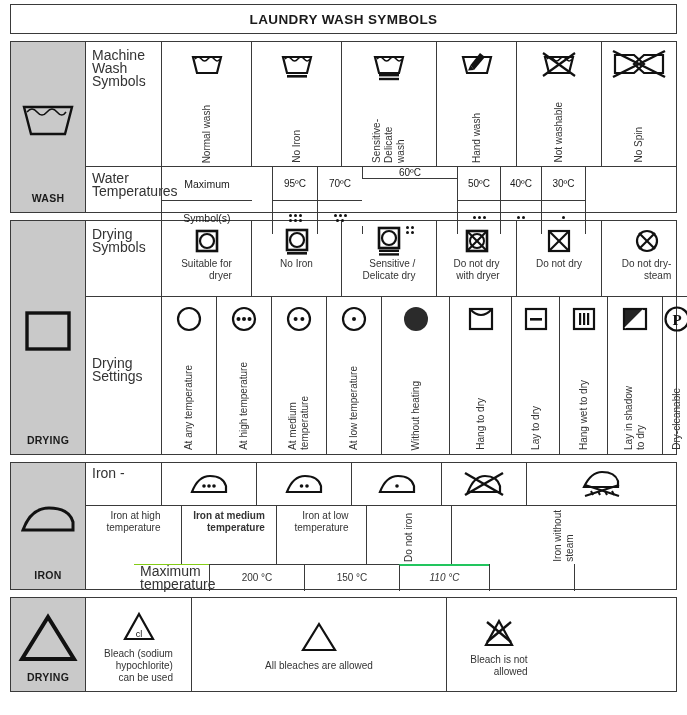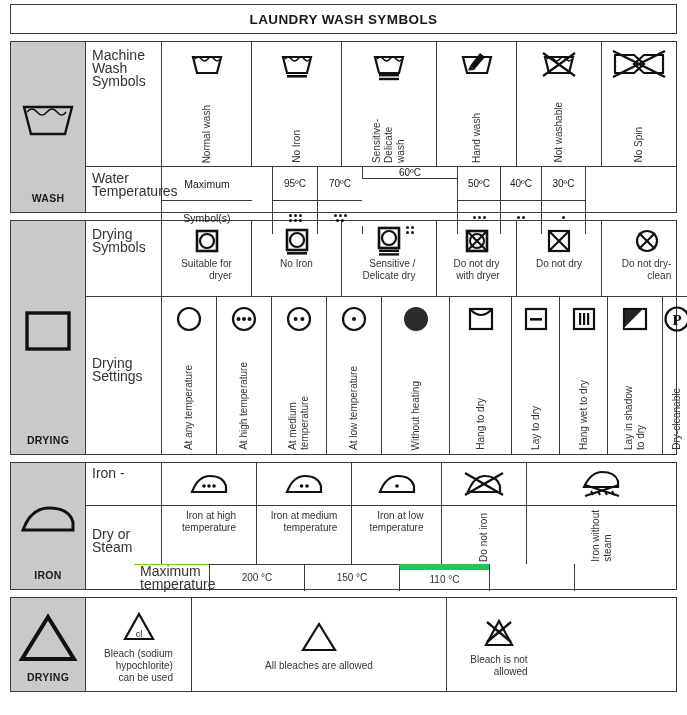--- a/index.html
+++ b/index.html
@@ -405,21 +405,21 @@
 
         <div class="cell" style="flex:1">
           <div class="sym">
             <svg width="26" height="24" viewBox="0 0 26 24">
               <circle cx="13" cy="12" r="10" fill="none" stroke="#111" stroke-width="2.2"></circle>
               <path d="M5 4 L21 20" stroke="#111" stroke-width="2.2"></path>
               <path d="M21 4 L5 20" stroke="#111" stroke-width="2.2"></path>
             </svg>
           </div>
           <div class="cap" style="white-space:pre-line;padding-top:2px;">Do not dry-
-clean</div>
+steam</div>
         </div>
       </div>
 
       <div class="row rowline" id="dry-bot">
         <div class="rowlbl" style="white-space:pre-line;padding-top:60px;">Drying
 Settings</div>
 
         <div class="cell" style="width:55px">
           <div class="sym">
             <svg width="26" height="26" viewBox="0 0 26 26">
@@ -605,27 +605,26 @@
               <path d="M5 17 L39 17 L39 11 Q36 2 23 2 Q12 2 5 17 Z" fill="none" stroke="#111" stroke-width="2.2"></path>
               <path d="M12 21 L14 25 M19 21 L21 25 M26 21 L28 25 M33 21 L35 25" stroke="#111" stroke-width="2"></path>
               <path d="M6 15 L40 26" stroke="#111" stroke-width="2.2"></path>
               <path d="M40 15 L6 26" stroke="#111" stroke-width="2.2"></path>
             </svg>
           </div>
         </div>
       </div>
 
       <div class="row rowline" id="ir-r2">
-        <div class="rowlbl" style="padding-top:22px;">Dry or Steam</div>
         <div class="cell" style="width:95px">
           <div class="cap" style="white-space:pre-line;">Iron at high
 temperature</div>
         </div>
         <div class="cell" style="width:95px">
-          <div class="cap" style="white-space:pre-line;">Iron at medium
+          <div class="cap" style="white-space:pre-line;font-weight:bold;">Iron at medium
 temperature</div>
         </div>
         <div class="cell" style="width:90px">
           <div class="cap" style="white-space:pre-line;">Iron at low
 temperature</div>
         </div>
         <div class="cell" style="width:85px;justify-content:flex-end;padding-bottom:2px;">
           <span class="vcap">Do not iron</span>
         </div>
         <div class="cell" style="flex:1;justify-content:flex-end;padding-bottom:2px;">
@@ -635,21 +634,21 @@
       </div>
 
       <div class="row" id="ir-r3">
         <div class="rowlbl" style="padding:0 0 0 6px;display:flex;align-items:center;border-top:1px solid #84cc16;margin-left:48px;">Maximum temperature</div>
         <div class="cell" style="width:95px;justify-content:center;border-top:1px solid #3a3a3a;">
           <div class="cap">200 °C</div>
         </div>
         <div class="cell" style="width:95px;justify-content:center;border-top:1px solid #3a3a3a;">
           <div class="cap">150 °C</div>
         </div>
-        <div class="cell" style="width:90px;justify-content:center;border-top:6px solid #22c55e;">
+        <div class="cell" style="width:90px;justify-content:center;border-top:2px solid #22c55e;font-style:italic;">
           <div class="cap">110 °C</div>
         </div>
         <div class="cell" style="width:85px"></div>
         <div class="cell" style="flex:1"></div>
       </div>
 
     </div>
   </div>
 
   <div class="section" id="bleach">

